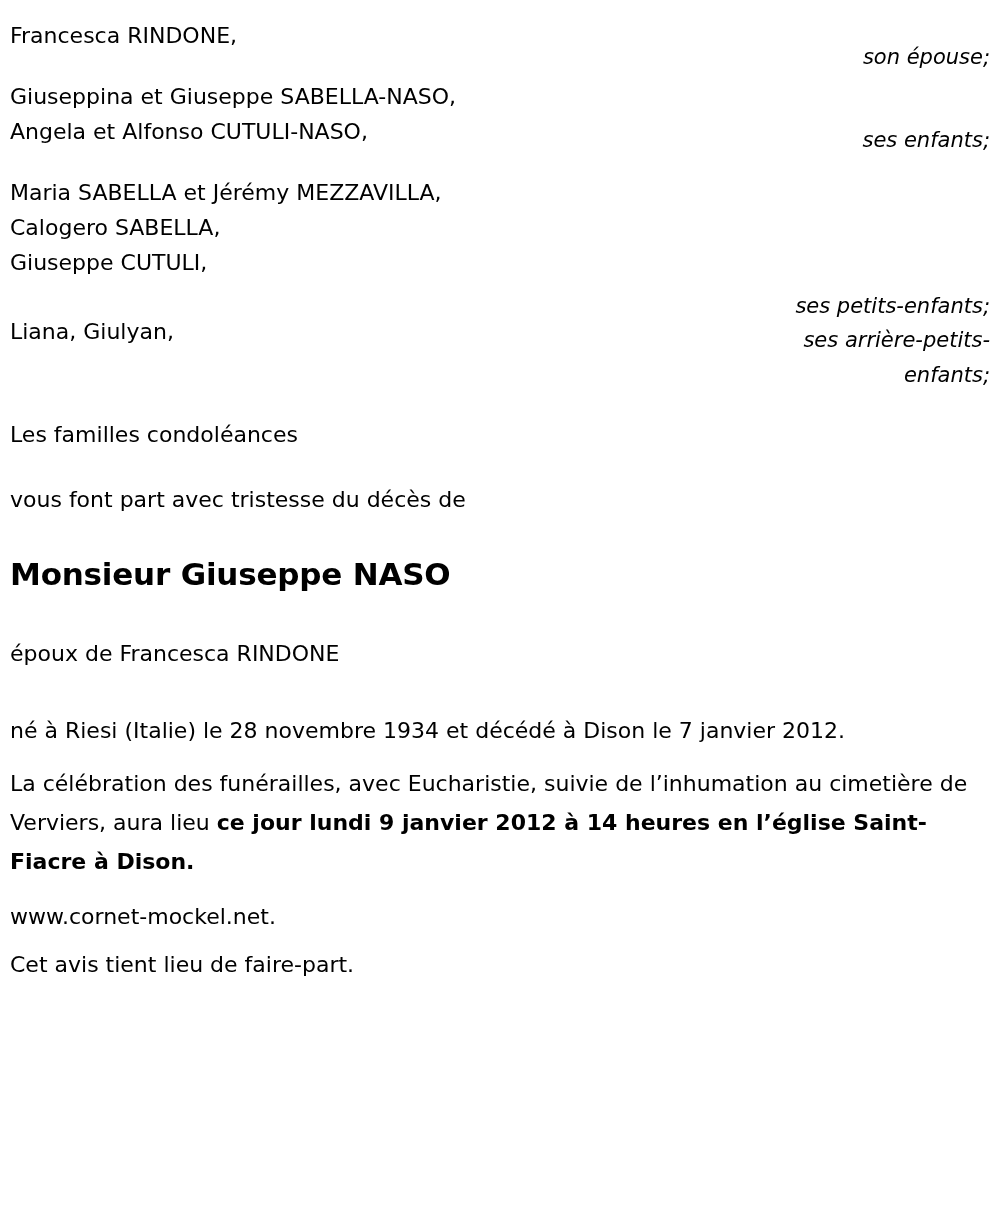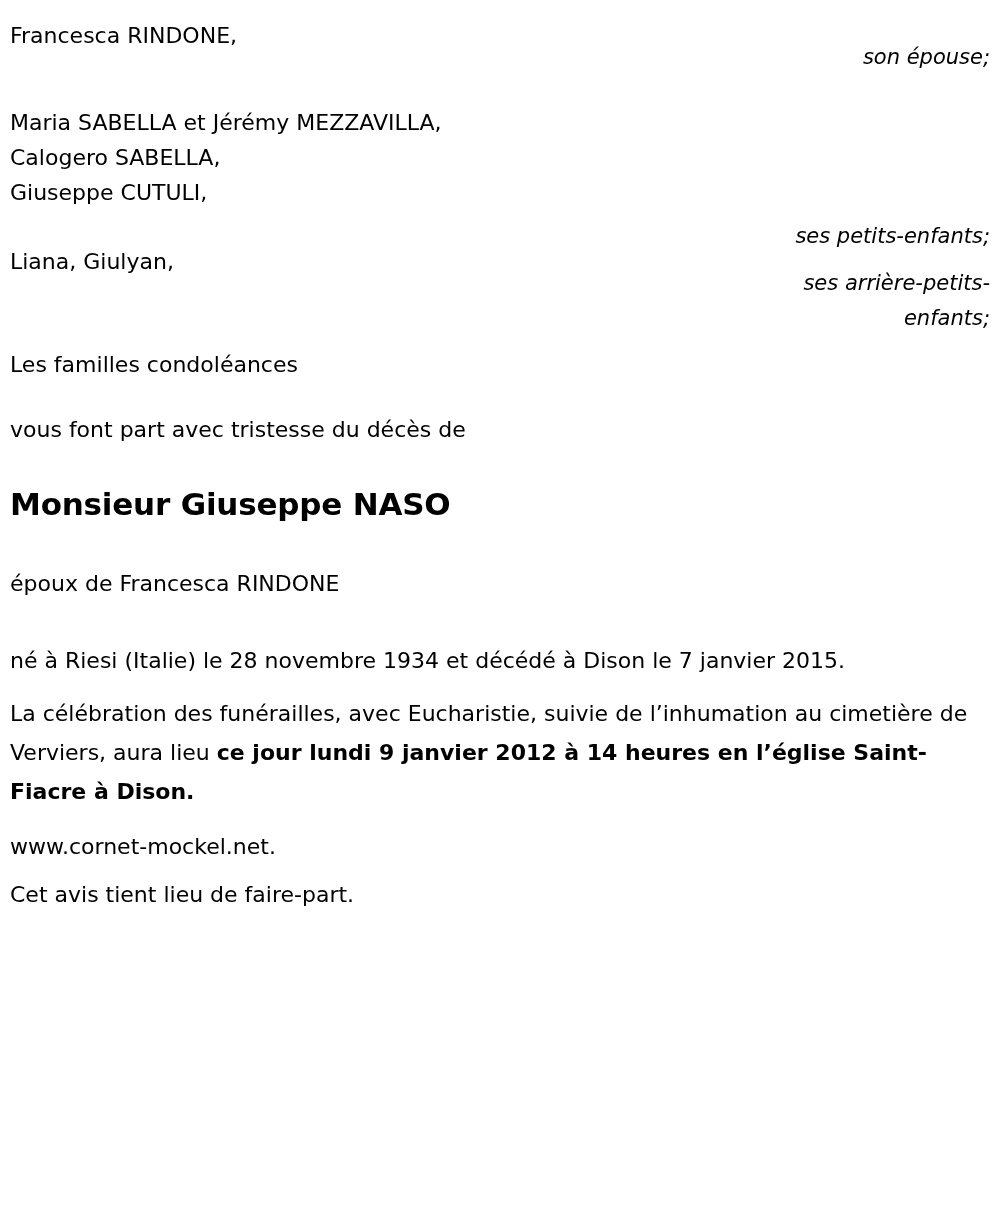--- a/index.html
+++ b/index.html
@@ -80,60 +80,67 @@
   <div class="gap-sm"></div>
   <div class="relblock">
     <div class="names">
       <div class="line">Francesca RINDONE,</div>
     </div>
     <div class="relation" style="top:22px;">son épouse;</div>
   </div>
 
   <div class="gap-md"></div>
 
+  <div class="relblock">
+    <div class="names">
+      <div class="line">Giuseppina et Giuseppe SABELLA-NASO,</div>
+      <div class="line">Angela et Alfonso CUTULI-NASO,</div>
+    </div>
+    <div class="relation" style="top:44px;">ses enfants;</div>
+  </div>
 
   <div class="gap-md"></div>
 
   <div class="relblock">
     <div class="names">
       <div class="line">Maria SABELLA et Jérémy MEZZAVILLA,</div>
       <div class="line">Calogero SABELLA,</div>
       <div class="line">Giuseppe CUTULI,</div>
     </div>
     <div class="relation" style="top:114px;">ses petits-enfants;</div>
   </div>
 
   <div class="gap-lg"></div>
 
   <div class="relblock">
     <div class="names">
       <div class="line">Liana, Giulyan,</div>
     </div>
-    <div class="relation" style="top:22px; width:230px;">ses arrière-petits-enfants;</div>
+    <div class="relation" style="top:9px; width:230px;">ses arrière-petits-enfants;</div>
   </div>
 
   <div style="height:68px;"></div>
 
   <div class="line">Les familles condoléances</div>
 
   <div style="height:30px;"></div>
 
   <div class="line">vous font part avec tristesse du décès de</div>
 
   <div style="height:37px;"></div>
 
   <div class="deceased-name">Monsieur Giuseppe NASO</div>
 
   <div style="height:42px;"></div>
 
   <div class="line">époux de Francesca RINDONE</div>
 
   <div style="height:40px;"></div>
 
-  <div class="para para-tight" style="width:940px;">né à Riesi (Italie) le 28 novembre 1934 et décédé à Dison le 7 janvier 2015.</div>
+  <div class="para para-tight" style="width:940px;">né à Riesi (Italie) le 28 novembre 1934 et décédé à Dison le 7 janvier 2012.</div>
 
   <div style="height:14px;"></div>
 
   <div class="para para-tight" style="width:982px;"><span>La célébration des funérailles, avec Eucharistie, suivie de l’inhumation au cimetière de Verviers, aura lieu </span><span class="strong">ce jour lundi 9 janvier 2012 à 14 heures en l’église Saint-Fiacre à Dison.</span></div>
 
   <div style="height:12px;"></div>
 
 
 
   <div class="line" style="line-height:48px;">www.cornet-mockel.net.</div>

